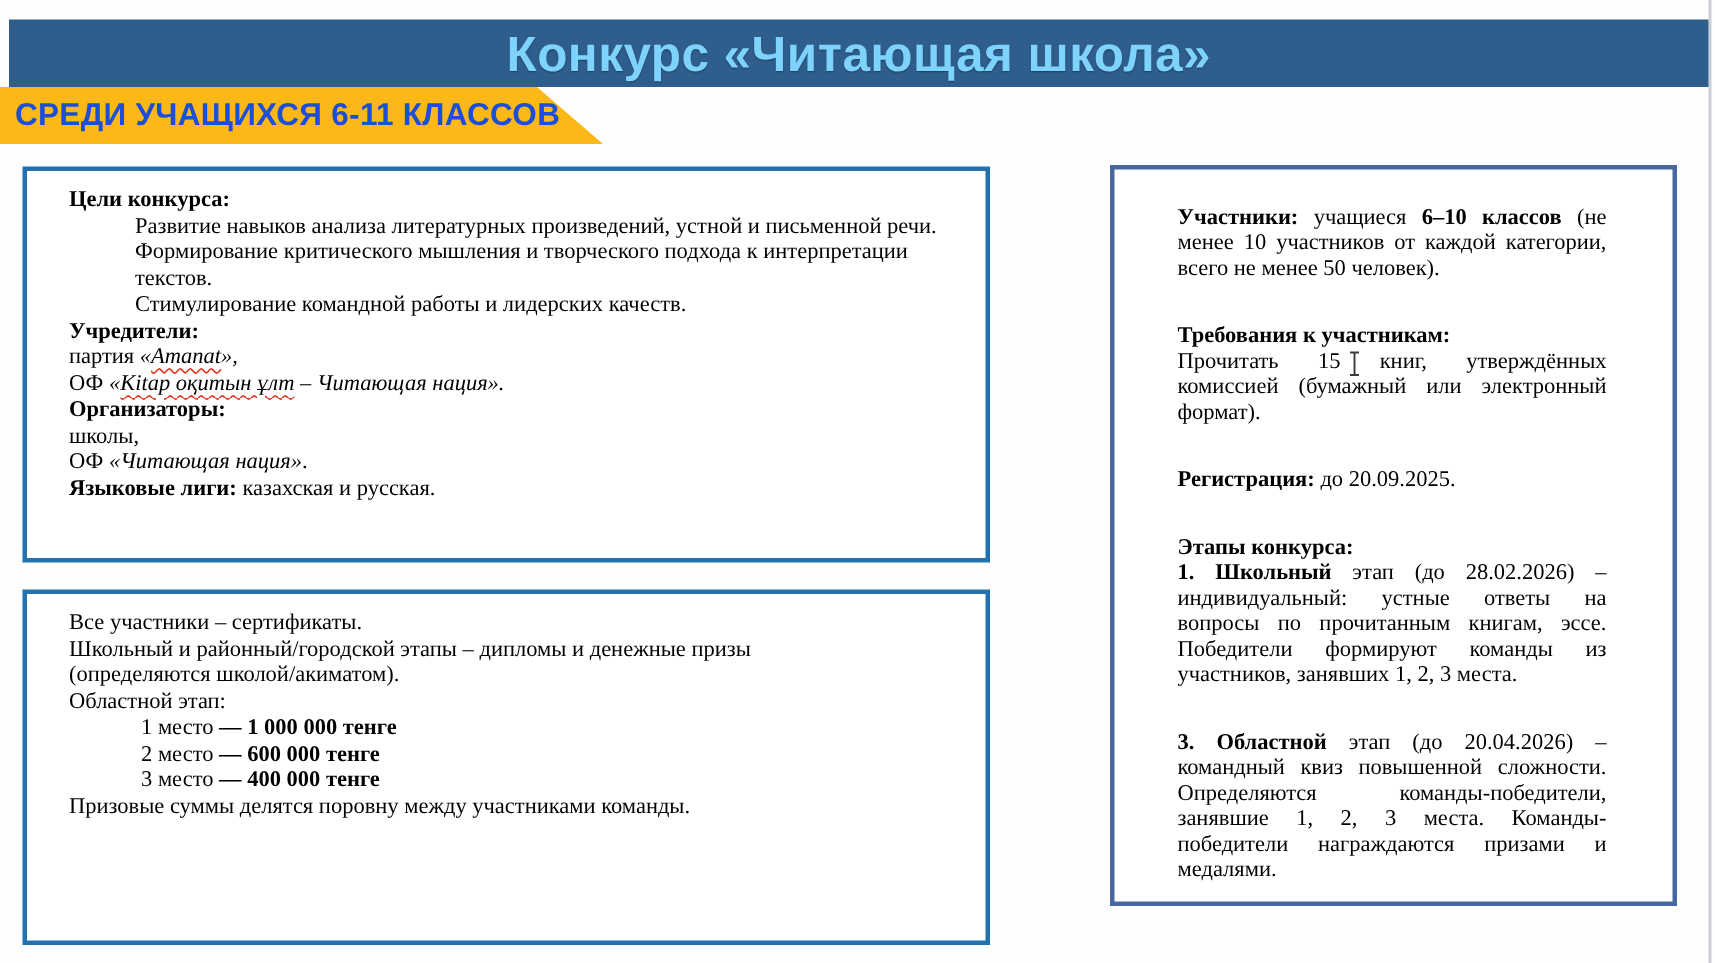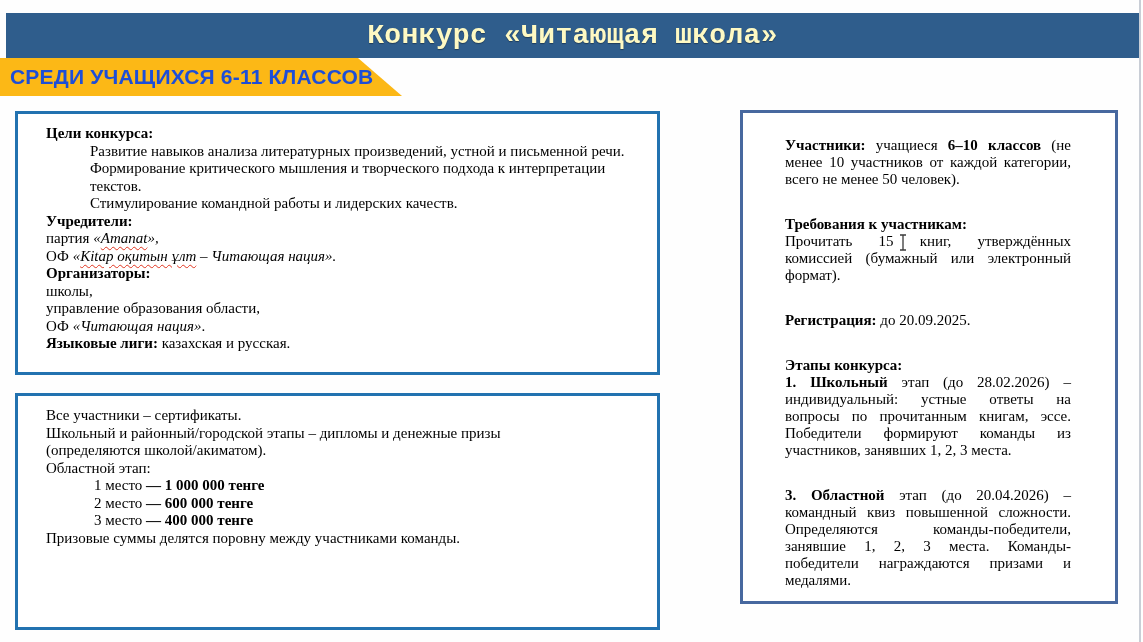--- a/index.html
+++ b/index.html
@@ -15,22 +15,22 @@
     position:relative;width:1143px;height:642px;background:#fefefe;
     font-family:"Liberation Serif", serif;color:#000;overflow:hidden;
   }
   .edge-line{position:absolute;top:0;right:2px;width:2px;height:642px;background:#c9ced6;}
   .header-band{
     position:absolute;left:6px;top:13px;width:1133px;height:45px;
     background:var(--header-bg);
     display:flex;align-items:center;justify-content:center;
   }
   .header-title{
-    color:#fef9c3;font-family:Liberation Mono, monospace;font-weight:700;
-    font-size:28px;letter-spacing:0.3px;text-shadow:0 1px 1px rgba(0,0,0,0.35);
+    color:#7dd3fc;font-family:Liberation Sans, sans-serif;font-weight:700;
+    font-size:33px;letter-spacing:0.3px;text-shadow:0 1px 1px rgba(0,0,0,0.35);
   }
   .banner{
     position:absolute;left:0;top:58px;width:402px;height:38px;
     background:var(--banner-bg);
     clip-path:polygon(0 0, 358px 0, 402px 100%, 0 100%);
     display:flex;align-items:center;
   }
   .banner-text{
     font-family:"Liberation Sans", sans-serif;font-weight:700;font-size:21px;
     color:#1d4ed8;padding-left:10px;letter-spacing:0.2px;white-space:nowrap;
@@ -87,21 +87,20 @@
   <div class="box box-a">
     <p class="b">Цели конкурса:</p>
     <p class="indent">Развитие навыков анализа литературных произведений, устной и письменной речи.</p>
     <p class="indent">Формирование критического мышления и творческого подхода к интерпретации текстов.</p>
     <p class="indent">Стимулирование командной работы и лидерских качеств.</p>
     <p class="b">Учредители:</p>
     <p><span>партия </span><span class="i">«</span><span class="wavy">Amanat</span><span class="i">»,</span></p>
     <p><span>ОФ </span><span class="i">«</span><span class="wavy">Kitap оқитын ұлт</span><span class="i"> – Читающая нация».</span></p>
     <p class="b">Организаторы:</p>
     <p>школы,</p>
-    <p>управление образования области,</p>
     <p><span>ОФ </span><span class="i">«Читающая нация»</span><span>.</span></p>
     <p><span class="b">Языковые лиги:</span><span> казахская и русская.</span></p>
   </div>
 
   <div class="box box-b">
     <p>Все участники – сертификаты.</p>
     <p>Школьный и районный/городской этапы – дипломы и денежные призы</p>
     <p>(определяются школой/акиматом).</p>
     <p>Областной этап:</p>
     <p class="indent2"><span>1 место </span><span class="b">— 1 000 000 тенге</span></p>

